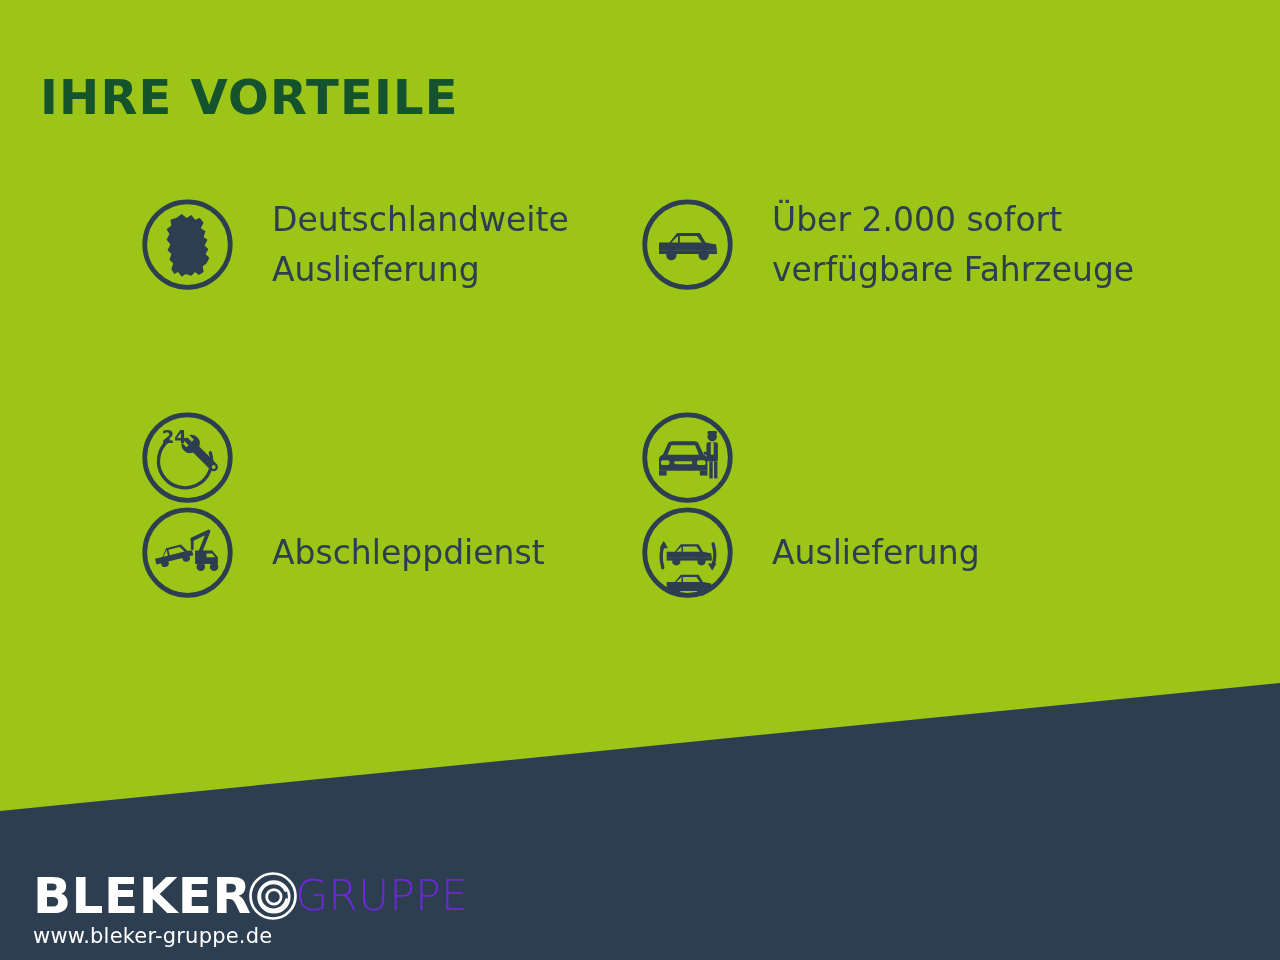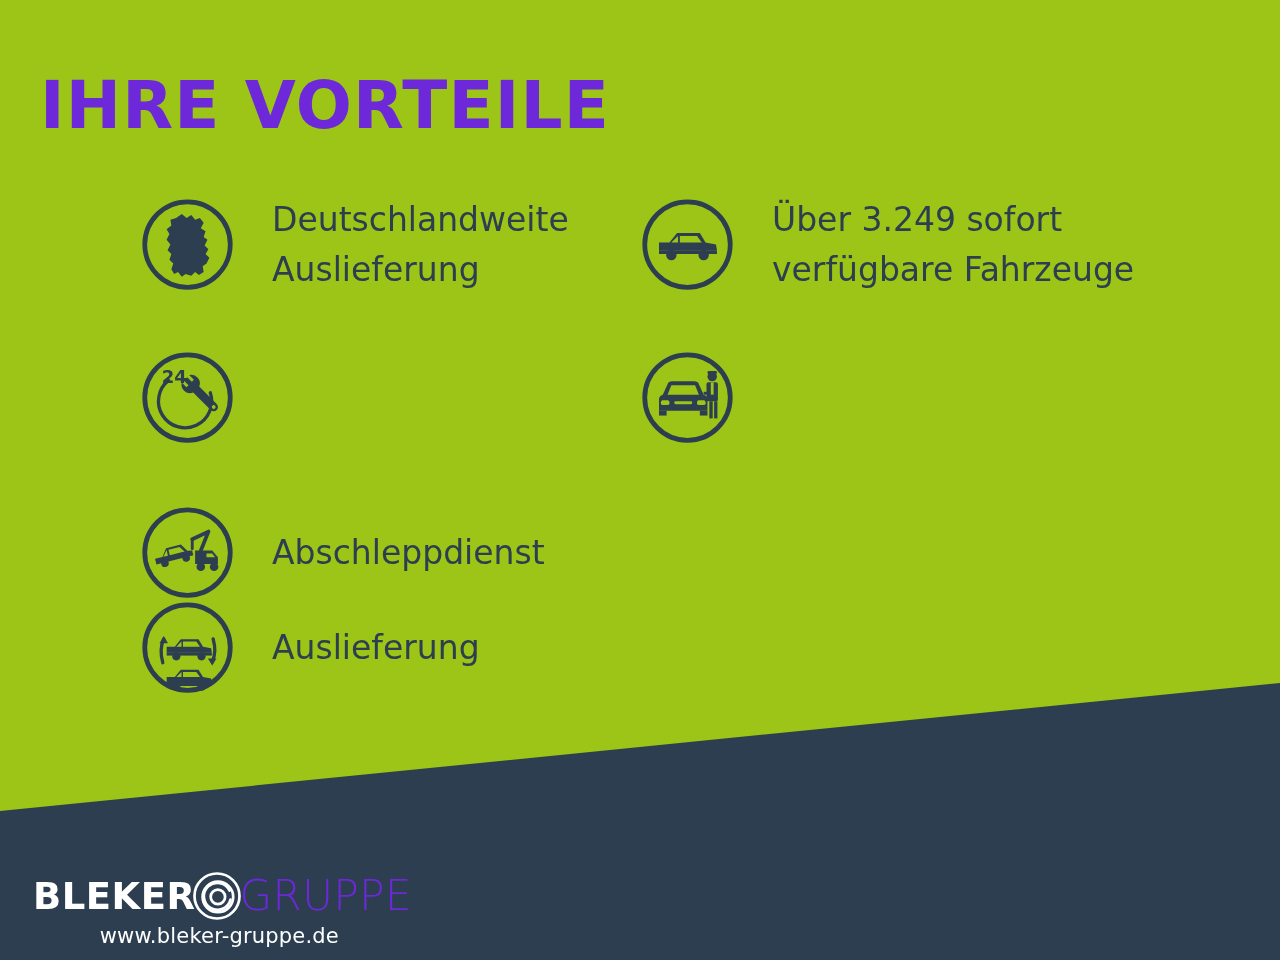--- a/index.html
+++ b/index.html
@@ -21,24 +21,24 @@
     top: 0;
     width: 1280px;
     height: 960px;
     background: #2C3E50;
     clip-path: polygon(0 811px, 1280px 683px, 1280px 960px, 0 960px);
   }
   .page-title {
     position: absolute;
     left: 40px;
     top: 73px;
-    font-size: 66px;
+    font-size: 48px;
     font-weight: 700;
     letter-spacing: 1.2px;
-    color: #6d28d9;
+    color: #14532d;
     line-height: 1;
   }
 
   .benefits {
     position: absolute;
     left: 0;
     top: 195px;
     width: 1280px;
   }
   .benefit-row {
@@ -61,37 +61,37 @@
   .benefit-label {
     margin-left: 37px;
     font-size: 33px;
     line-height: 1.5;
     color: #2C3E50;
     white-space: pre-line;
     font-weight: 400;
   }
 
   .row-1 { height: 155px; }
-  .row-2 { height: 155px; }
-  .row-3 { height: 155px; flex-direction: column; }
+  .row-2 { height: 155px; align-items: flex-end; }
+  .row-3 { height: 155px; }
 
   
   .logo {
     position: absolute;
     left: 33px;
     top: 872px;
     width: 330px;
   }
   .logo-wordmark {
     display: flex;
     align-items: center;
     height: 48px;
   }
   .logo-bleker {
-    font-size: 37px;
+    font-size: 50px;
     font-weight: 700;
     color: #ffffff;
     letter-spacing: 0.5px;
     line-height: 1;
     text-align: center;
   }
   .logo-mark {
     width: 54px;
     height: 54px;
     margin: 0 -4px 0 -6px;
@@ -99,21 +99,21 @@
   }
   .logo-gruppe {
     font-size: 42px;
     font-weight: 300;
     color: #6d28d9;
     letter-spacing: 0.5px;
     line-height: 1;
   }
   .logo-url {
     margin-top: 4px;
-    text-align: right;
+    text-align: left;
     font-size: 21px;
     font-weight: 400;
     color: #ffffff;
     letter-spacing: 0.2px;
     padding-right: 24px;
   }
 </style>
 </head>
 <body>
 
@@ -142,21 +142,21 @@
       <div class="benefit col-right">
         <svg class="benefit-icon" viewBox="0 0 100 100">
           <circle cx="50" cy="50" r="45" fill="none" stroke="#2C3E50" stroke-width="5"></circle>
           <path fill="#2C3E50" d="M20 56 L20 48 L31 48 L39 38 L63 38 L69 48 L80 50 L81 56 L20 56 Z"></path>
           <rect x="20" y="56" width="61" height="4" fill="#2C3E50"></rect>
           <circle cx="33" cy="61" r="5.5" fill="#2C3E50"></circle>
           <circle cx="67" cy="61" r="5.5" fill="#2C3E50"></circle>
           <path fill="#9CC517" d="M42 41 L60 41 L65 48 L42 48 Z"></path>
           <path fill="#9CC517" d="M40 41 L40 48 L33 48 Z"></path>
         </svg>
-        <div class="benefit-label">Über 3.249 sofort
+        <div class="benefit-label">Über 2.000 sofort
 verfügbare Fahrzeuge</div>
       </div>
 
     </div>
 
     <div class="benefit-row row-2">
 
       <div class="benefit col-left">
         <svg class="benefit-icon" viewBox="0 0 100 100">
           <circle cx="50" cy="50" r="45" fill="none" stroke="#2C3E50" stroke-width="5"></circle>

